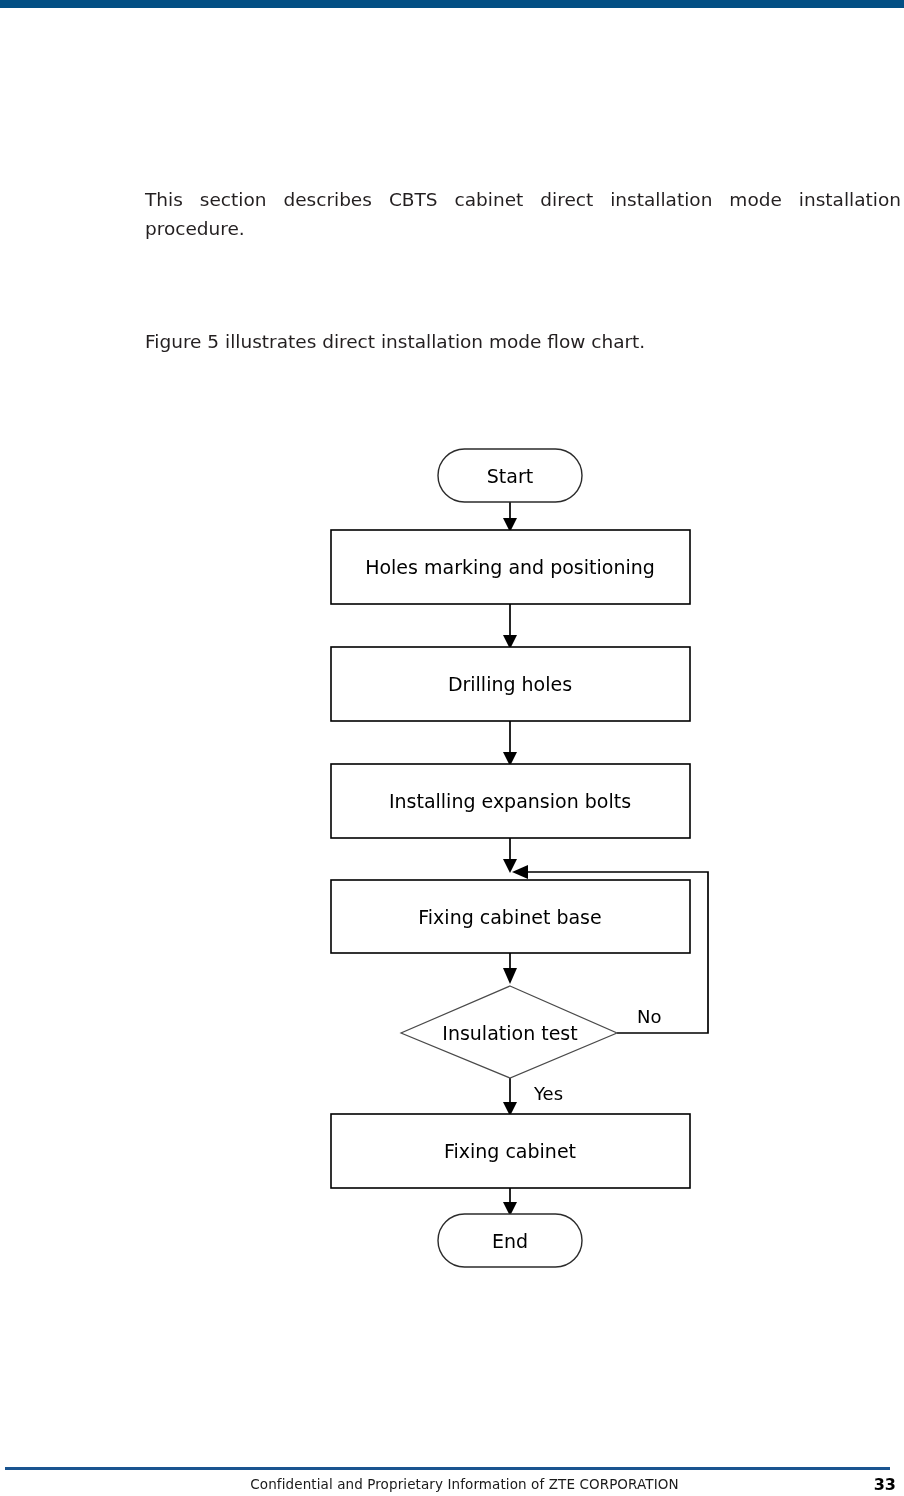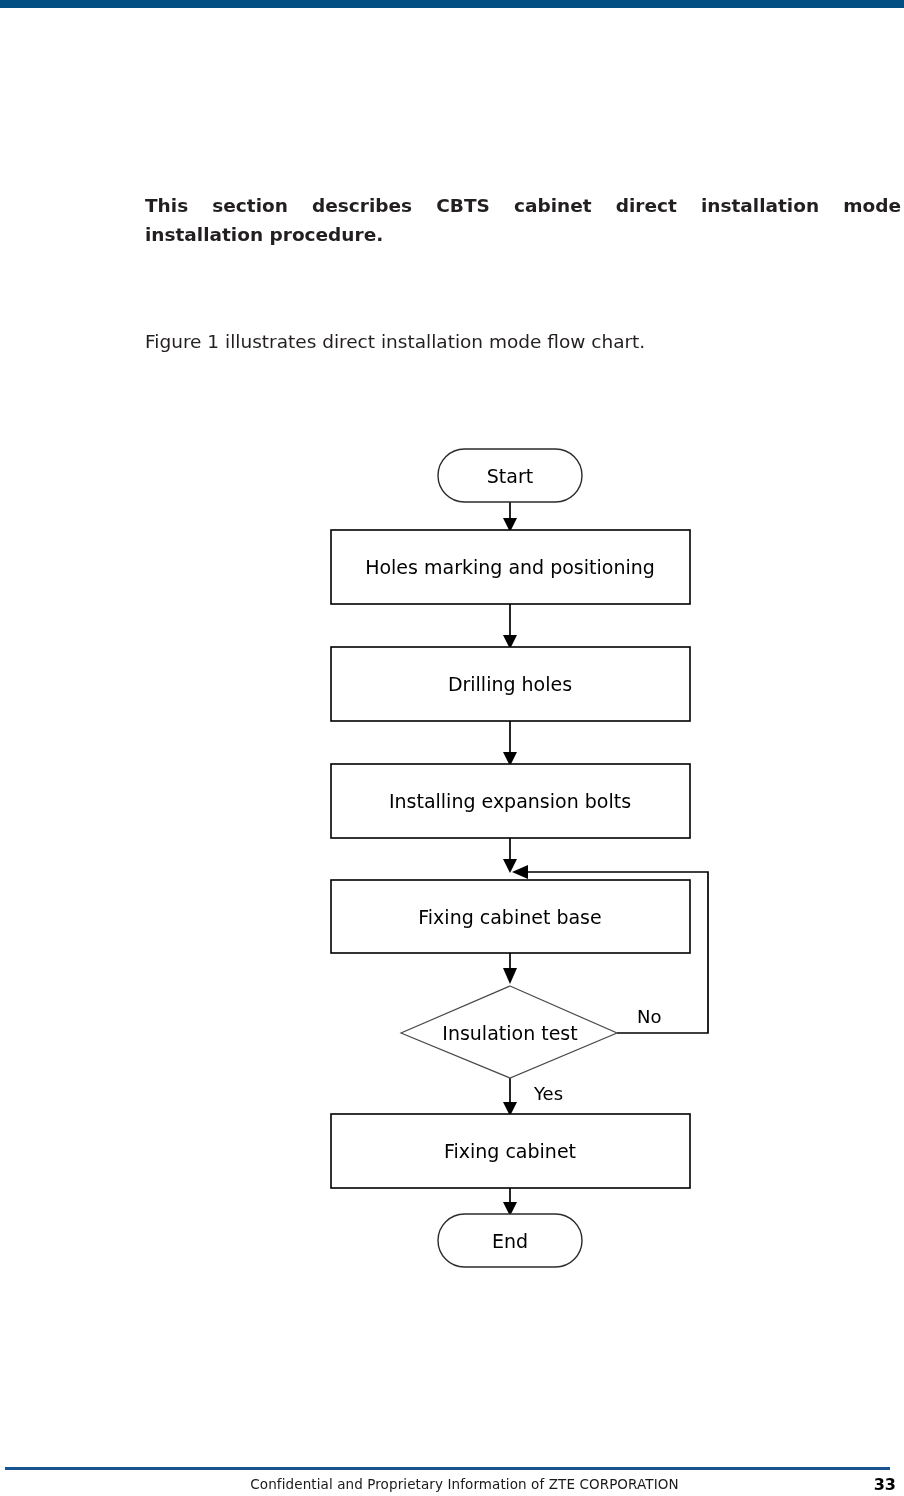--- a/index.html
+++ b/index.html
@@ -67,24 +67,23 @@
   
   .para {
     position: absolute;
     left: 145px;
     width: 756px;
     font-size: 18.5px;
     line-height: 29px;
     color: #231f20;
   }
   .para-justified {
-    top: 172px;
+    top: 166px;
     text-align: justify;
     text-align-last: left;
-    font-weight: bold;
   }
   .para-figref {
     top: 308px;
     text-align: left;
   }
 
   
   .flow {
     position: absolute;
     left: 0;
@@ -127,21 +126,21 @@
   }
   .arrowfill { fill: #000000; }
 </style>
 </head>
 <body>
 
 <div class="top-rule"></div>
 
 <p class="para para-justified">This section describes CBTS cabinet direct installation mode installation procedure.</p>
 
-<p class="para para-figref">Figure 1 illustrates direct installation mode flow chart.</p>
+<p class="para para-figref">Figure 5 illustrates direct installation mode flow chart.</p>
 
 <div class="flow">
   <svg width="904" height="1496" viewBox="0 0 904 1496" xmlns="http://www.w3.org/2000/svg">
     <defs>
       <marker id="arrow-down" markerWidth="12" markerHeight="12" refX="5" refY="9" orient="auto" markerUnits="userSpaceOnUse">
         <path d="M0,0 L10,0 L5,10 Z" class="arrowfill"></path>
       </marker>
       <marker id="arrow-left" markerWidth="12" markerHeight="12" refX="9" refY="5" orient="auto" markerUnits="userSpaceOnUse">
         <path d="M10,0 L10,10 L0,5 Z" class="arrowfill"></path>
       </marker>

